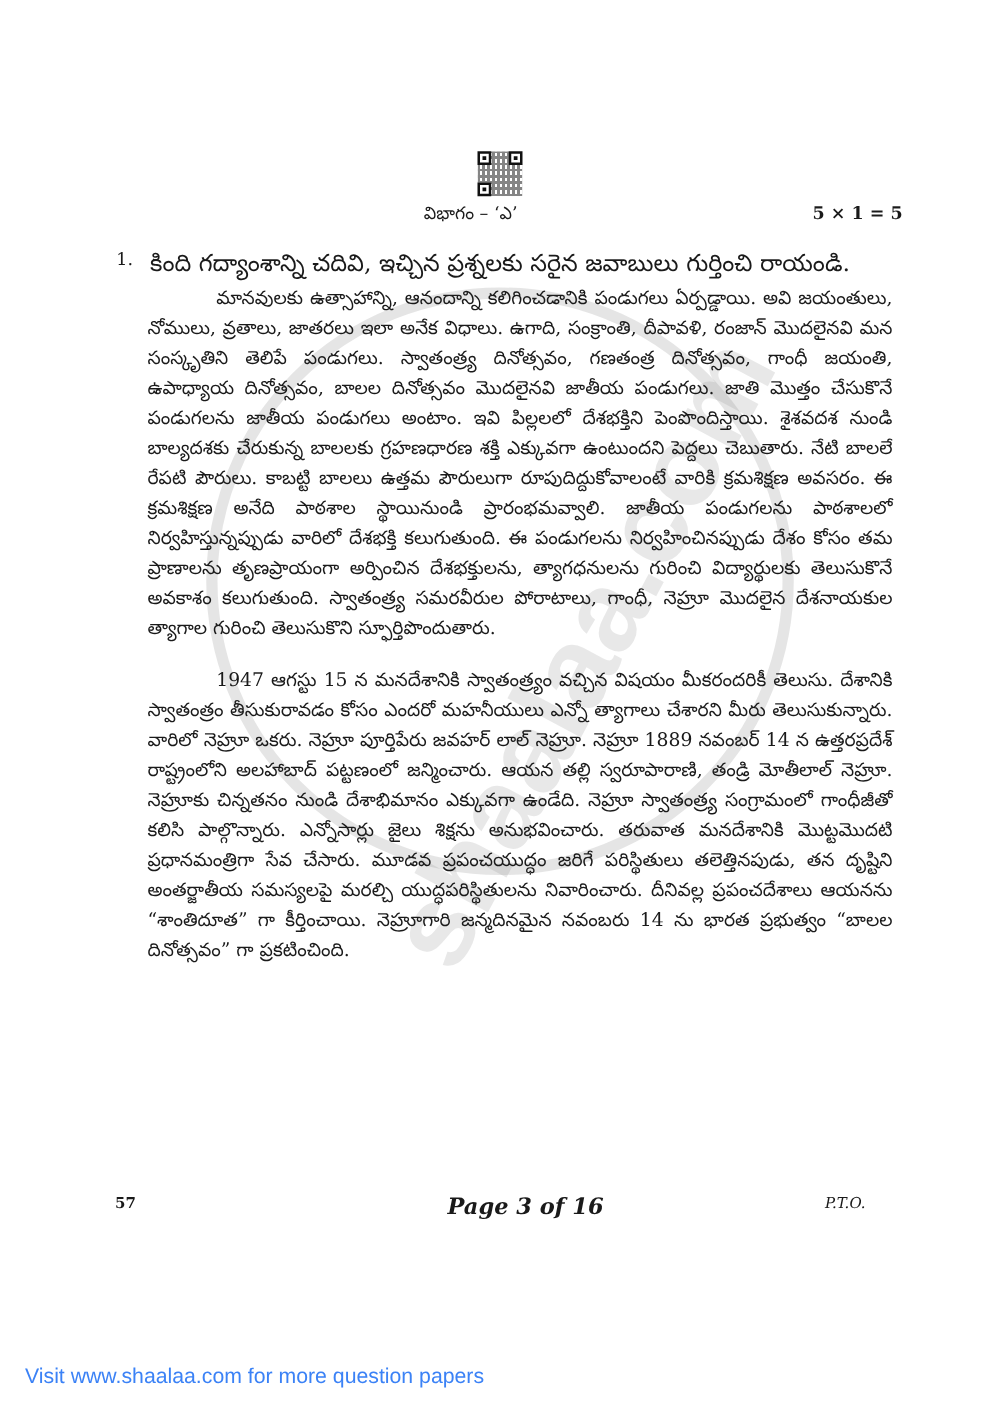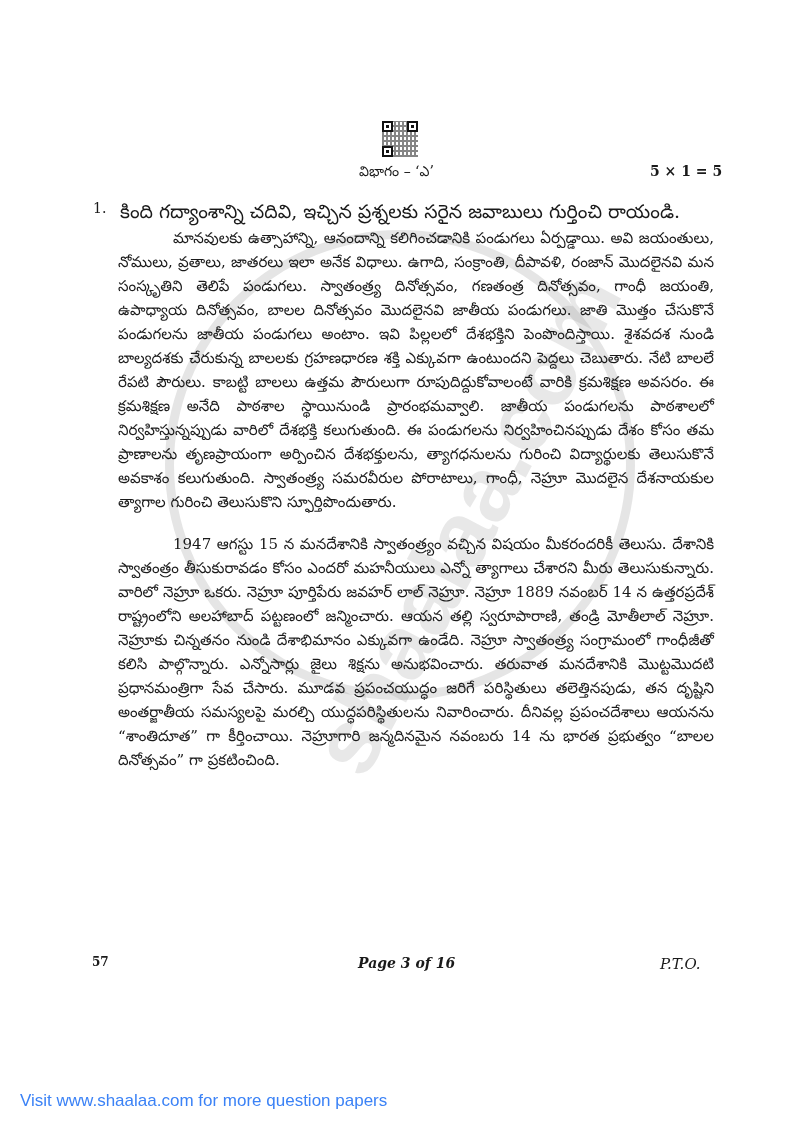--- a/index.html
+++ b/index.html
@@ -14,34 +14,34 @@
           linear-gradient(#111,#111) 0 25px/11px 11px no-repeat;
   }
   .qr .inner { position:absolute; inset:0;
     background-image:
       repeating-linear-gradient(90deg, #222 0 2px, transparent 2px 4px),
       repeating-linear-gradient(0deg, #222 0 2px, transparent 2px 5px);
     opacity: .55; clip-path: polygon(30% 0,70% 0,70% 30%,100% 30%,100% 100%,30% 100%,30% 70%,0 70%,0 30%,30% 30%); }
   .qr .f1,.qr .f2,.qr .f3 { position:absolute; width:7px; height:7px; border:2px solid #fff; box-sizing:border-box; }
   .qr .f1{ left:2px; top:2px } .qr .f2{ left:27px; top:2px } .qr .f3{ left:2px; top:27px }
 
-  .section-title { position: absolute; left: 359px; top: 163px; font-size: 14px; }
+  .section-title { position: absolute; left: 339px; top: 163px; font-size: 14px; }
   .marks { position: absolute; left: 650px; top: 163px; font-size: 14px; font-weight: bold; }
 
   .qnum { position: absolute; left: 93px; top: 200px; font-size: 14px; }
   .qtext { position: absolute; left: 120px; top: 200px; font-size: 19px; }
 
   .passage { position: absolute; left: 118px; top: 226px; width: 596px;
              font-size: 15px; line-height: 24px; text-align: justify; }
   .passage p { margin: 0; text-indent: 55px; }
   .passage p + p { margin-top: 18px; }
 
   .footer-left { position: absolute; left: 92px; top: 955px; font-size: 12px; font-weight: bold; }
-  .footer-center { position: absolute; left: 358px; top: 955px; font-size: 14px; font-weight: bold; font-style: italic; }
-  .footer-right { position: absolute; left: 660px; top: 955px; font-size: 15px; font-style: italic; }
+  .footer-center { position: absolute; left: 358px; top: 955px; font-size: 18px; font-weight: bold; font-style: italic; }
+  .footer-right { position: absolute; left: 660px; top: 955px; font-size: 12px; font-style: italic; }
 
   .visit { position: absolute; left: 20px; top: 1091px; font-family: "Liberation Sans", sans-serif;
            font-size: 17px; color: #3b82f6; }
 
   .watermark { position: absolute; left: 165px; top: 230px; width: 470px; height: 470px;
                border: 9px solid rgba(160,160,160,0.28); border-radius: 50%; box-sizing: border-box; pointer-events: none; }
   .wm-text { position: absolute; left: 190px; top: 470px; font-family: "Liberation Sans", sans-serif;
              font-size: 92px; font-weight: bold; color: rgba(150,150,150,0.22);
              transform: rotate(-62deg); transform-origin: center; white-space: nowrap; pointer-events: none; }
 </style>

